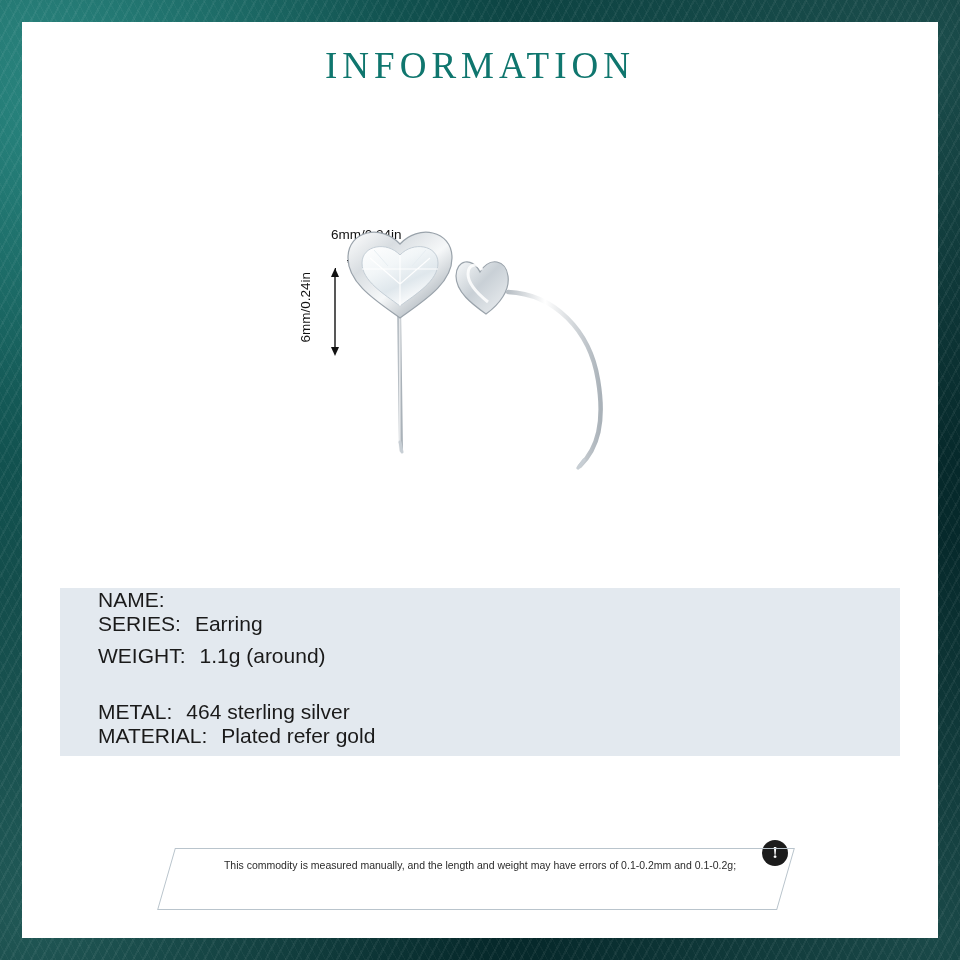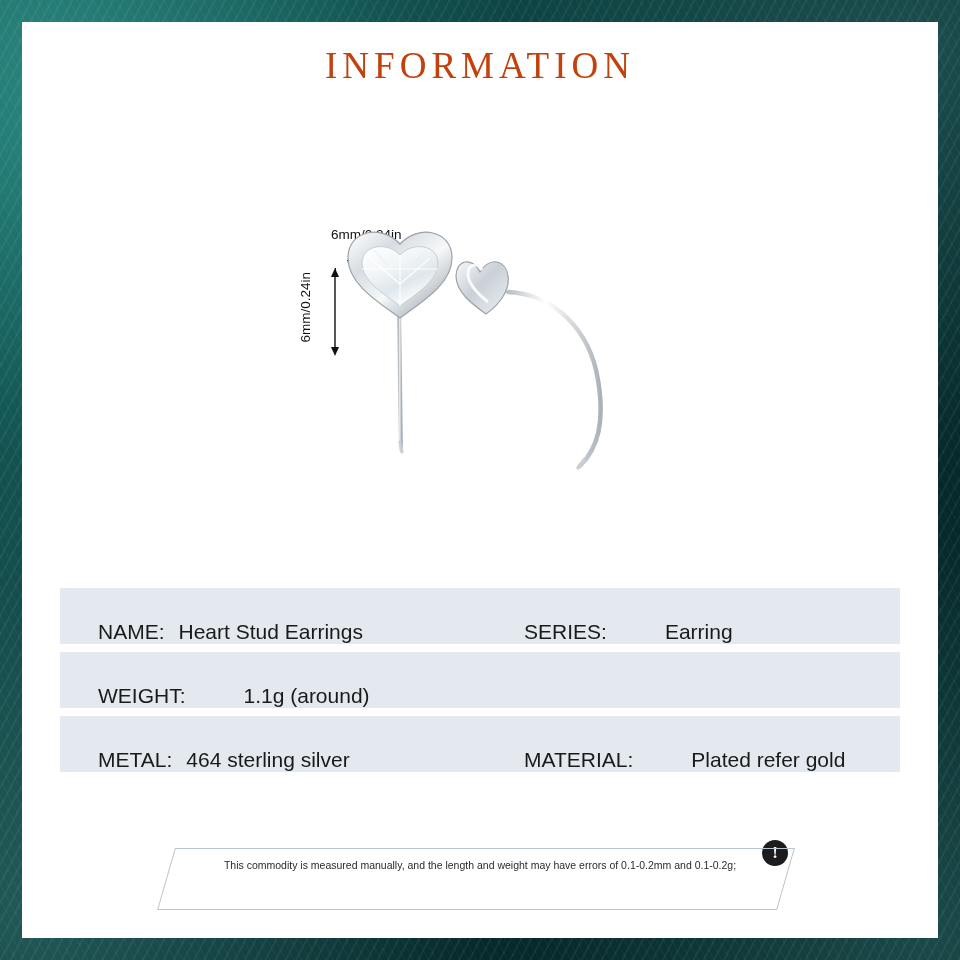--- a/index.html
+++ b/index.html
@@ -51,21 +51,21 @@
   
   .title {
     position: absolute;
     top: 22px;
     left: 0;
     width: 100%;
     text-align: center;
     font-family: "Liberation Serif", serif;
     font-size: 37px;
     letter-spacing: 5px;
-    color: #c2410c;
+    color: #0f766e;
   }
 
   
   .product-area {
     position: absolute;
     left: 0;
     top: 150px;
     width: 916px;
     height: 400px;
   }
@@ -120,33 +120,34 @@
 
   
   .info-table {
     position: absolute;
     left: 38px;
     top: 566px;
     width: 840px;
   }
   .info-row {
     display: flex;
-    align-items: flex-end;
+    align-items: flex-start;
     height: 56px;
-    margin-bottom: 8px;
+    margin-bottom: 0;
+    flex-direction: column;
   }
   .info-row.shaded { background: #e3e9ef; }
   .info-cell {
     display: flex;
     align-items: baseline;
     box-sizing: border-box;
     padding-left: 38px;
   }
   .info-cell.left { width: 426px; }
-  .info-cell.right { width: 414px; gap: 44px; }
+  .info-cell.right { width: 414px; }
   .info-label {
     font-size: 21px;
     color: #1a1a1a;
     white-space: nowrap;
   }
   .info-value {
     font-size: 21px;
     color: #1a1a1a;
     margin-left: 14px;
     white-space: nowrap;
@@ -282,21 +283,20 @@
                  C 283,200 276,226 258,244" stroke="url(#pin)" stroke-width="4.5" fill="none" stroke-linecap="round"></path>
         <path d="M262,238 L256,246" stroke="#c7ced4" stroke-width="3.4" fill="none" stroke-linecap="round"></path>
       </svg>
     </div>
 
     <div class="info-table">
 
       <div class="info-row shaded">
         <div class="info-cell left">
           <span class="info-label">NAME:</span>
-          <span class="info-value">Heart Stud Earrings</span>
         </div>
         <div class="info-cell right">
           <span class="info-label">SERIES:</span>
           <span class="info-value">Earring</span>
         </div>
       </div>
 
       <div class="info-row shaded">
         <div class="info-cell right">
           <span class="info-label">WEIGHT:</span>

